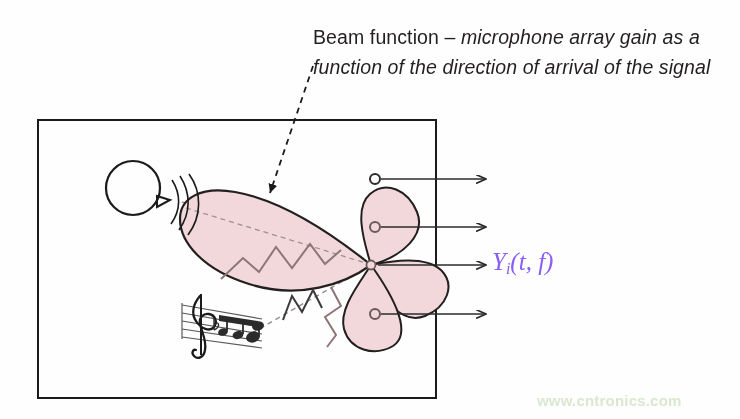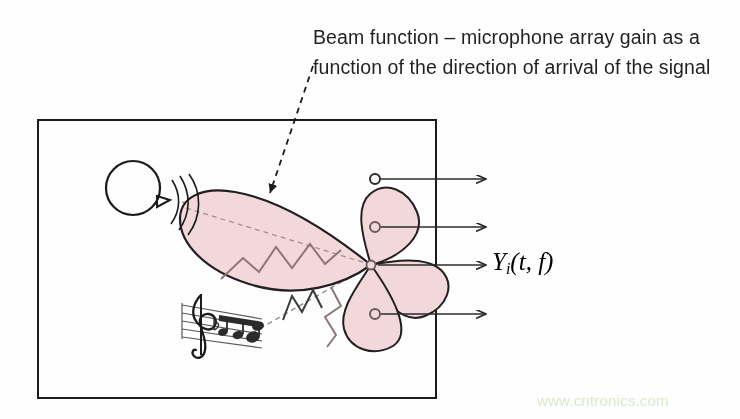--- a/index.html
+++ b/index.html
@@ -19,44 +19,45 @@
     position: absolute;
     left: 313px;
     top: 22px;
     width: 420px;
     font-size: 19.5px;
     line-height: 30px;
     color: #231f20;
     letter-spacing: 0.1px;
   }
   #caption .lead { font-style: normal; }
-  #caption .em { }
+  #caption .em { font-style: italic; }
   #formula {
     position: absolute;
     left: 492px;
     top: 248px;
     font-family: "Liberation Serif", serif;
     font-style: italic;
     font-size: 25px;
-    color: #000000;
+    color: #8b5cf6;
     white-space: nowrap;
   }
   #formula .sub {
     font-size: 16px;
     vertical-align: -0.28em;
     font-style: italic;
   }
   #watermark {
     position: absolute;
     left: 537px;
     top: 392px;
     font-size: 15px;
     color: #d9e8cf;
     letter-spacing: 0.2px;
     white-space: nowrap;
+    font-weight: bold;
   }
   svg.layer {
     position: absolute;
     left: 0;
     top: 0;
     width: 740px;
     height: 419px;
   }
 </style>
 </head>

